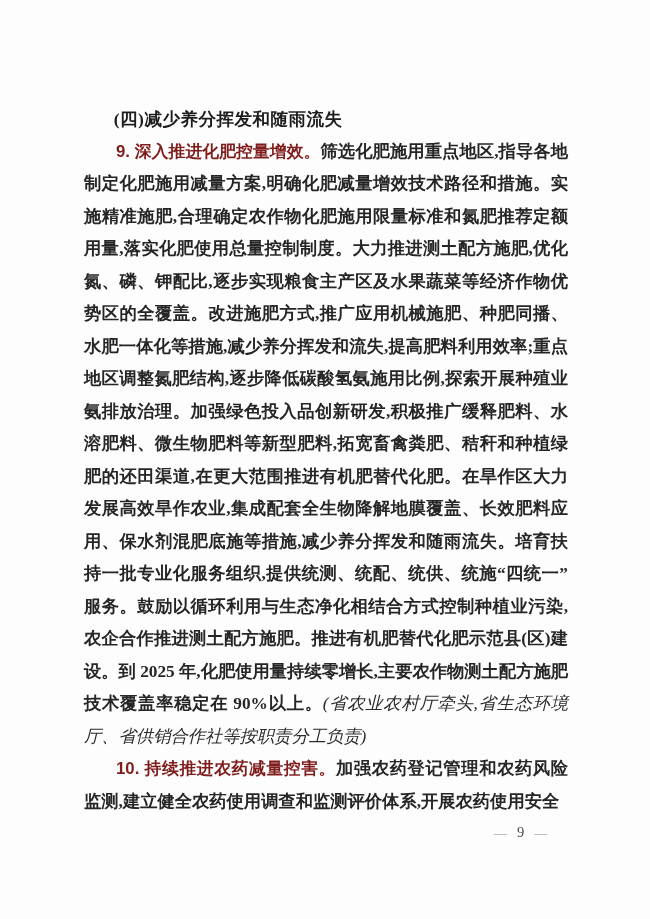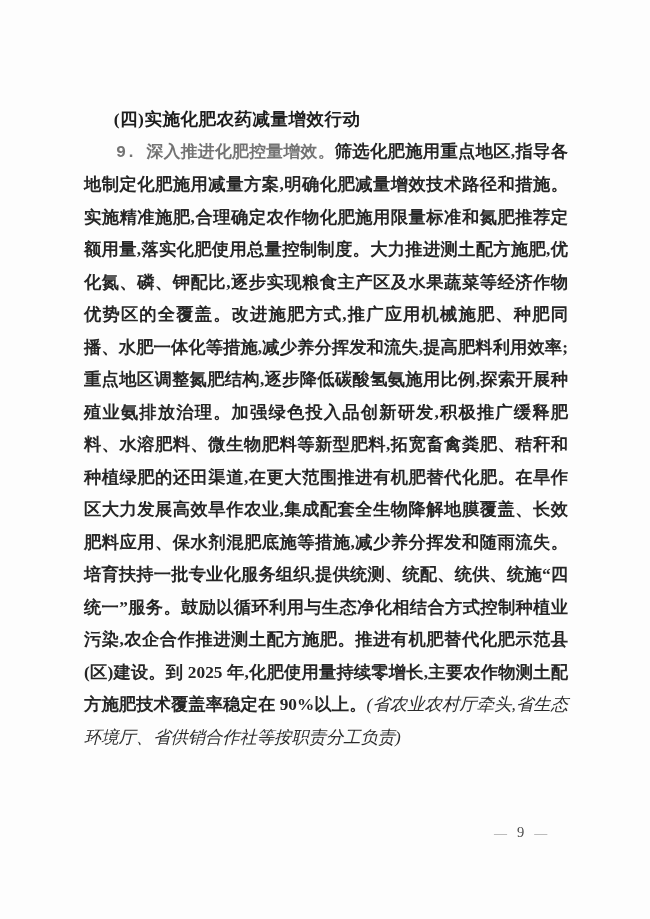--- a/index.html
+++ b/index.html
@@ -40,23 +40,23 @@
     text-justify: inter-ideograph;
     text-indent: 1.85em;
     color: #262626;
   }
   .run-normal {
     font-family: "Liberation Serif", "DejaVu Serif", serif;
     font-weight: bold;
   }
   .run-bold {
     font-weight: bold;
-    font-family: Liberation Mono, monospace;
+    font-family: Liberation Sans, sans-serif;
     font-size: 16.8px;
-    color: #737373;
+    color: #7f1d1d;
   }
   .run-kai {
     font-style: italic;
     color: #2b2b2b;
   }
   .page-number {
     position: absolute;
     top: 822px;
     left: 466px;
     width: 110px;
@@ -73,21 +73,22 @@
   .page-number .num {
     color: #4a4a4a;
     padding: 0 9px;
   }
 </style>
 </head>
 <body>
 
 <div class="page">
   <div class="content">
-    <h2 class="section-heading">(四)实施化肥农药减量增效行动</h2>
+    <h2 class="section-heading">(四)减少养分挥发和随雨流失</h2>
     <div id="paragraphs">
         <p class="para"><span class="run-bold">9. 深入推进化肥控量增效。</span><span class="run-normal">筛选化肥施用重点地区,指导各地制定化肥施用减量方案,明确化肥减量增效技术路径和措施。实施精准施肥,合理确定农作物化肥施用限量标准和氮肥推荐定额用量,落实化肥使用总量控制制度。大力推进测土配方施肥,优化氮、磷、钾配比,逐步实现粮食主产区及水果蔬菜等经济作物优势区的全覆盖。改进施肥方式,推广应用机械施肥、种肥同播、水肥一体化等措施,减少养分挥发和流失,提高肥料利用效率;重点地区调整氮肥结构,逐步降低碳酸氢氨施用比例,探索开展种殖业氨排放治理。加强绿色投入品创新研发,积极推广缓释肥料、水溶肥料、微生物肥料等新型肥料,拓宽畜禽粪肥、秸秆和种植绿肥的还田渠道,在更大范围推进有机肥替代化肥。在旱作区大力发展高效旱作农业,集成配套全生物降解地膜覆盖、长效肥料应用、保水剂混肥底施等措施,减少养分挥发和随雨流失。培育扶持一批专业化服务组织,提供统测、统配、统供、统施“四统一”服务。鼓励以循环利用与生态净化相结合方式控制种植业污染,农企合作推进测土配方施肥。推进有机肥替代化肥示范县(区)建设。到 2025 年,化肥使用量持续零增长,主要农作物测土配方施肥技术覆盖率稳定在 90%以上。</span><span class="run-kai">(省农业农村厅牵头,省生态环境厅、省供销合作社等按职责分工负责)</span></p>
+        <p class="para"><span class="run-bold">10. 持续推进农药减量控害。</span><span class="run-normal">加强农药登记管理和农药风险监测,建立健全农药使用调查和监测评价体系,开展农药使用安全</span></p>
       </div>
   </div>
   <div class="page-number">
     <span class="dash">—</span><span class="num">9</span><span class="dash">—</span>
   </div>
 </div>
 
 </body></html>

